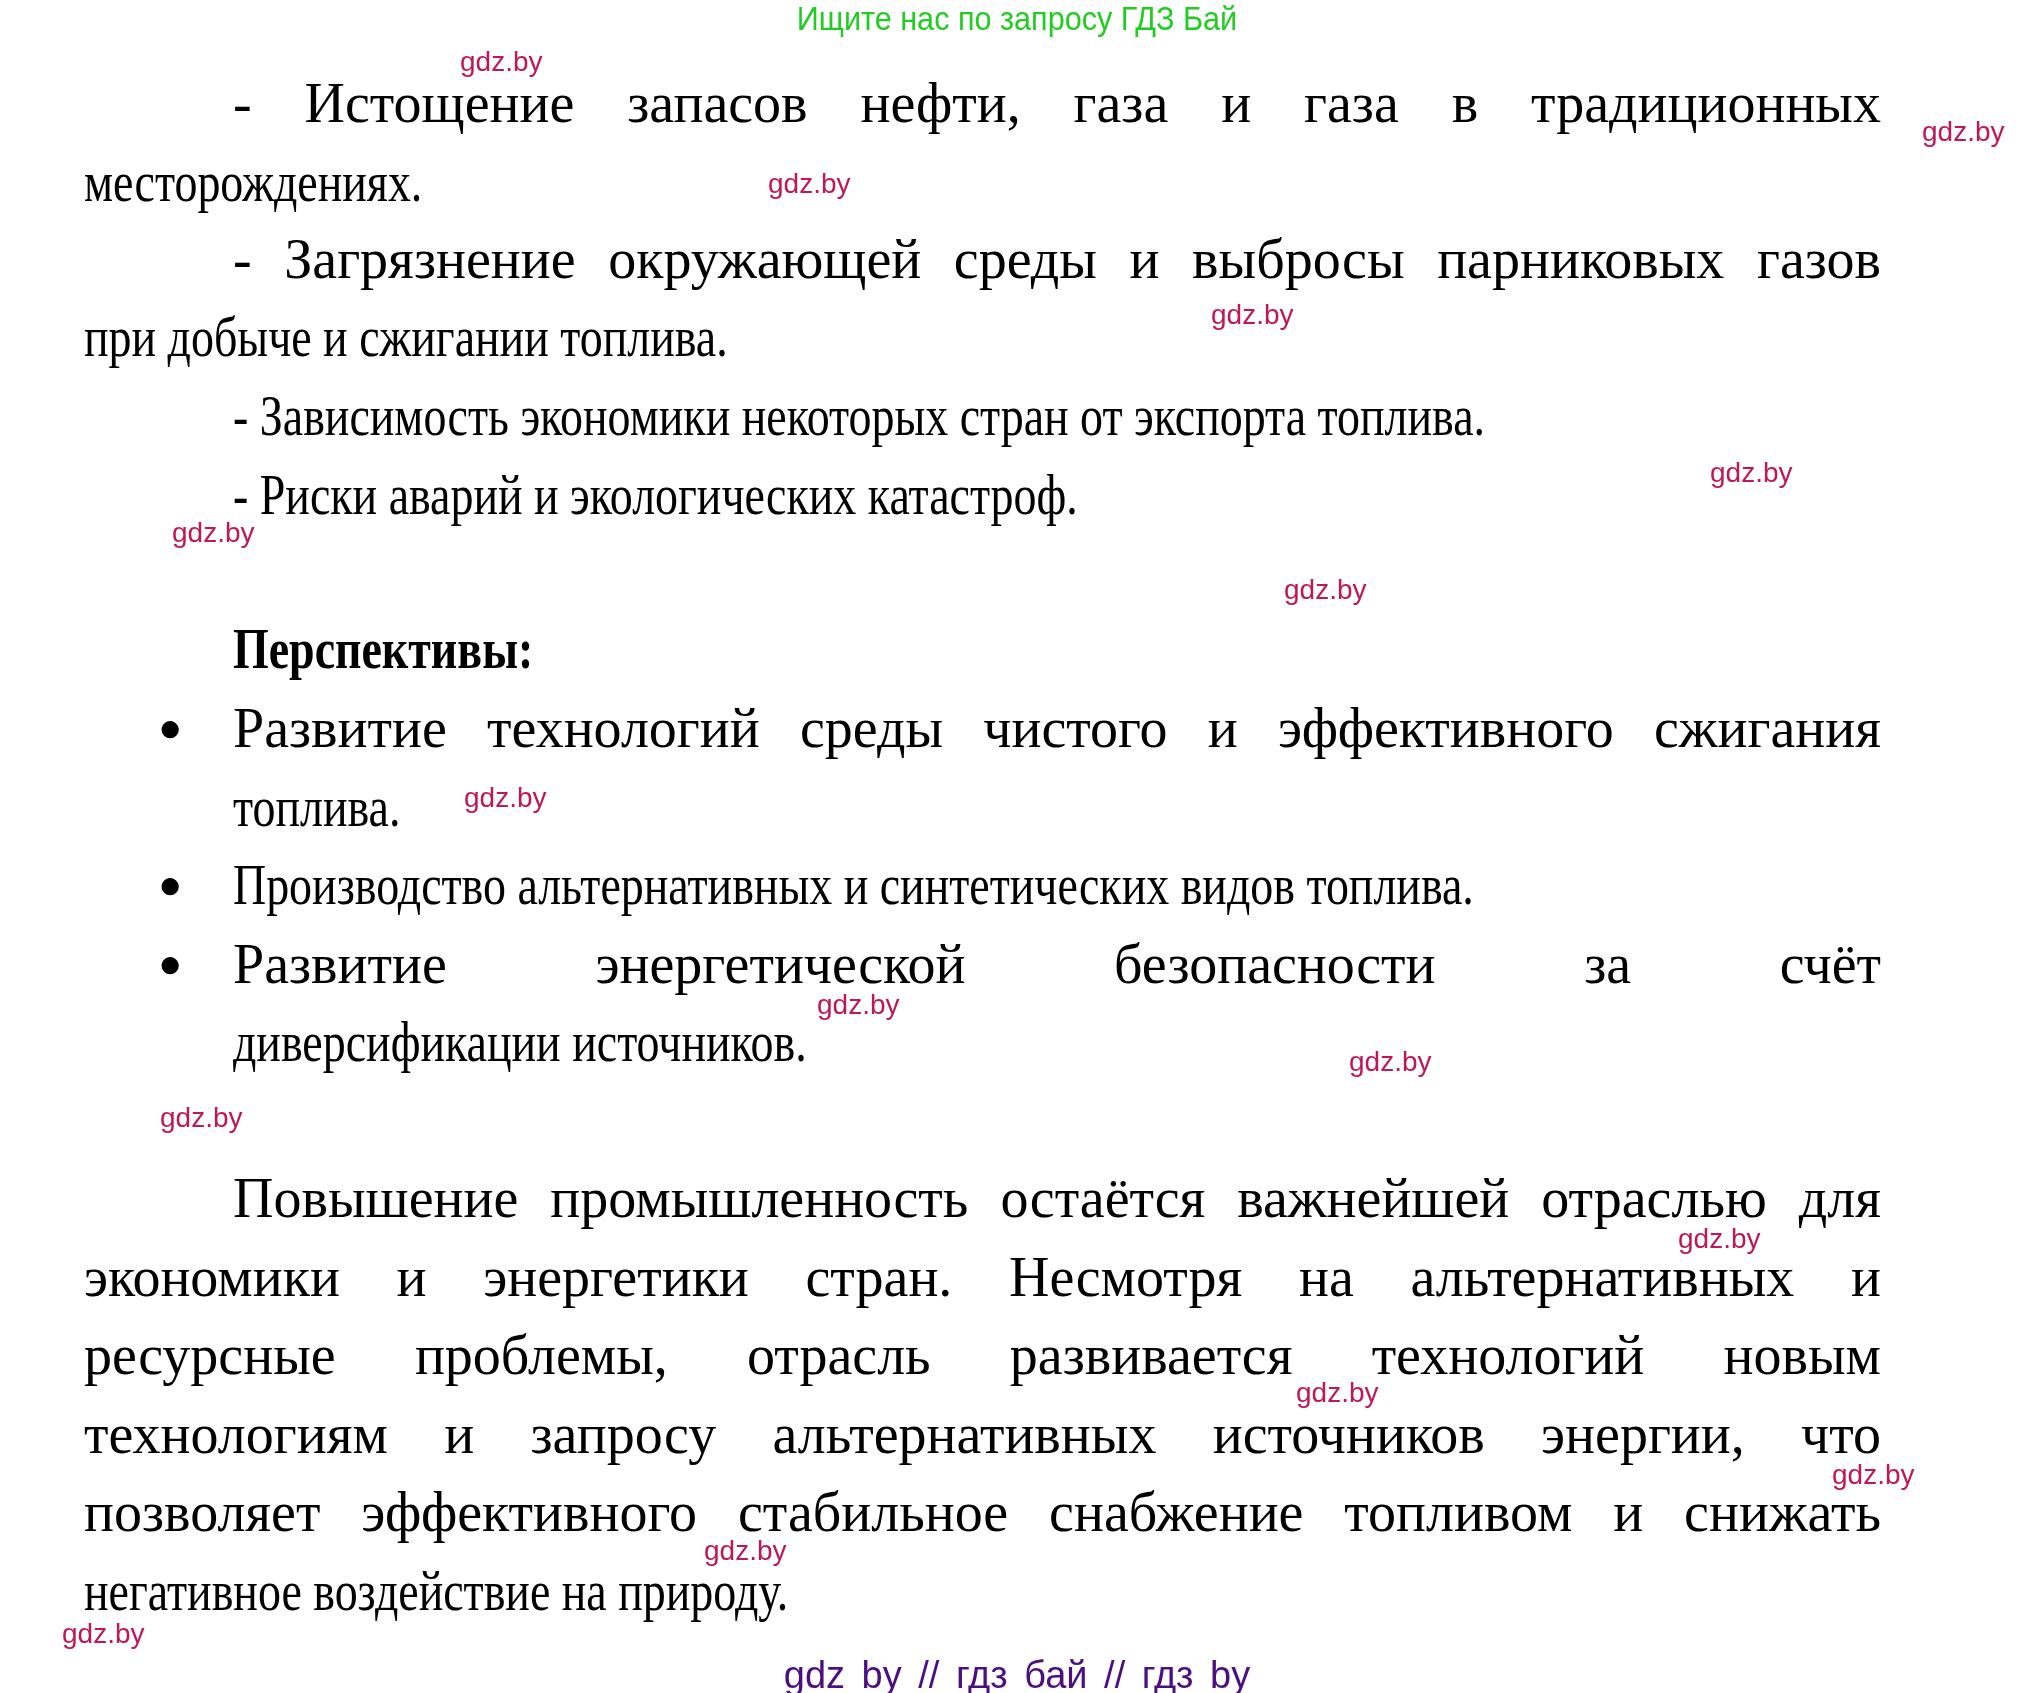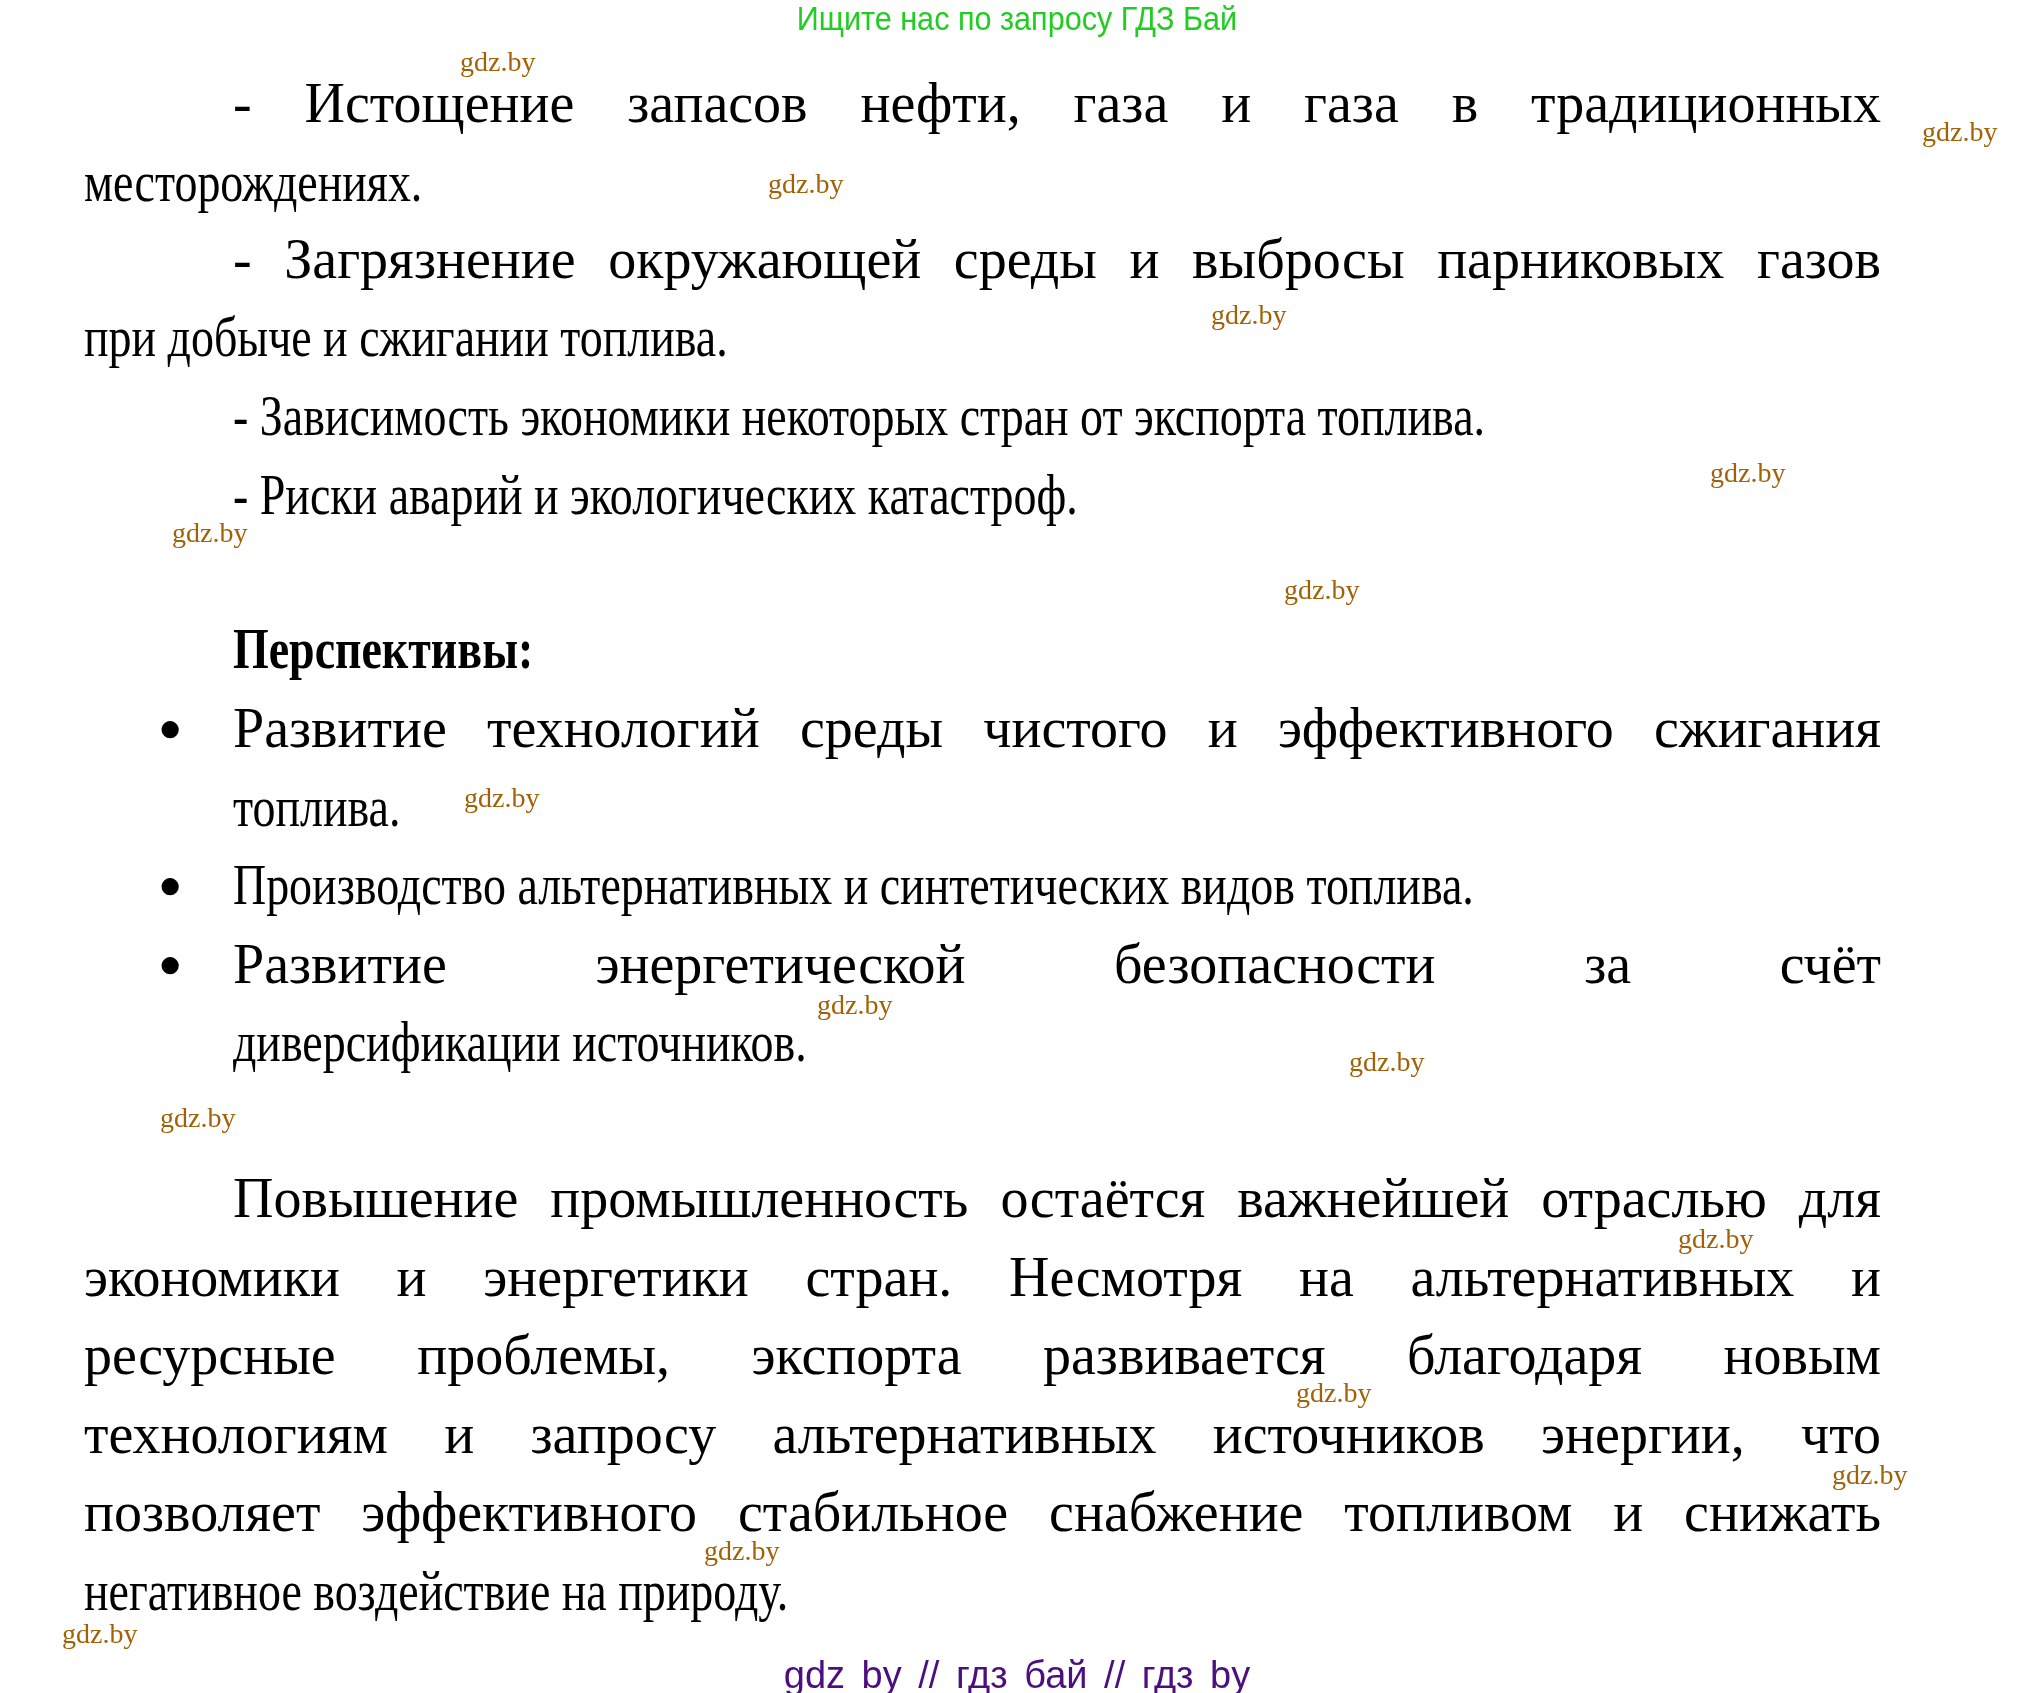--- a/index.html
+++ b/index.html
@@ -5,21 +5,21 @@
   html,body{margin:0;padding:0;background:#fff;}
   body{width:2034px;height:1693px;position:relative;overflow:hidden;}
   .banner{position:absolute;left:0;width:2034px;top:0;text-align:center;color:#22cc22;
     font-family:"Liberation Sans",sans-serif;font-size:34px;line-height:36px;transform:scaleX(0.9);}
   .line{position:absolute;left:84px;width:1797px;font-family:"Liberation Serif",serif;font-size:56px;
     color:#000;white-space:nowrap;line-height:60px;transform-origin:left center;}
   .just{text-align:justify;text-align-last:justify;}
   .ind{left:233px;width:1648px;}
   .bold{font-weight:bold;}
   .bullet{position:absolute;left:158px;font-family:"Liberation Serif",serif;font-size:40px;line-height:60px;color:#000;}
-  .wm{position:absolute;font-family:Liberation Serif, serif;font-size:28px;color:#a16207;line-height:30px;white-space:nowrap;}
+  .wm{position:absolute;font-family:Liberation Sans, sans-serif;font-size:28px;color:#be185d;line-height:30px;white-space:nowrap;}
   .footer{position:absolute;left:0;width:2034px;top:1655px;text-align:center;color:#4b0f80;
     font-family:"Liberation Sans",sans-serif;font-size:38px;line-height:40px;word-spacing:6px;}
 </style>
 </head>
 <body>
 
 <div class="banner">Ищите нас по запросу ГДЗ Бай</div>
 
 <div class="line ind just" style="top:73px">- Истощение запасов нефти, газа и газа в традиционных</div>
 <div class="line" style="top: 152px; transform: scaleX(0.82);">месторождениях.</div>
@@ -36,21 +36,21 @@
 
 <div class="bullet" style="top:855px">●</div>
 <div class="line ind" style="top: 855px; transform: scaleX(0.82);">Производство альтернативных и синтетических видов топлива.</div>
 
 <div class="bullet" style="top:934px">●</div>
 <div class="line ind just" style="top:934px">Развитие энергетической безопасности за счёт</div>
 <div class="line ind" style="top: 1012px; transform: scaleX(0.82);">диверсификации источников.</div>
 
 <div class="line ind just" style="top:1168px">Повышение промышленность остаётся важнейшей отраслью для</div>
 <div class="line just" style="top:1247px">экономики и энергетики стран. Несмотря на альтернативных и</div>
-<div class="line just" style="top:1325px">ресурсные проблемы, экспорта развивается благодаря новым</div>
+<div class="line just" style="top:1325px">ресурсные проблемы, отрасль развивается технологий новым</div>
 <div class="line just" style="top:1404px">технологиям и запросу альтернативных источников энергии, что</div>
 <div class="line just" style="top:1482px">позволяет эффективного стабильное снабжение топливом и снижать</div>
 <div class="line" style="top: 1561px; transform: scaleX(0.82);">негативное воздействие на природу.</div>
 
 <div class="wm" style="left:460px;top:47px">gdz.by</div>
 <div class="wm" style="left:768px;top:169px">gdz.by</div>
 <div class="wm" style="left:1922px;top:117px">gdz.by</div>
 <div class="wm" style="left:1211px;top:300px">gdz.by</div>
 <div class="wm" style="left:1710px;top:458px">gdz.by</div>
 <div class="wm" style="left:172px;top:518px">gdz.by</div>

